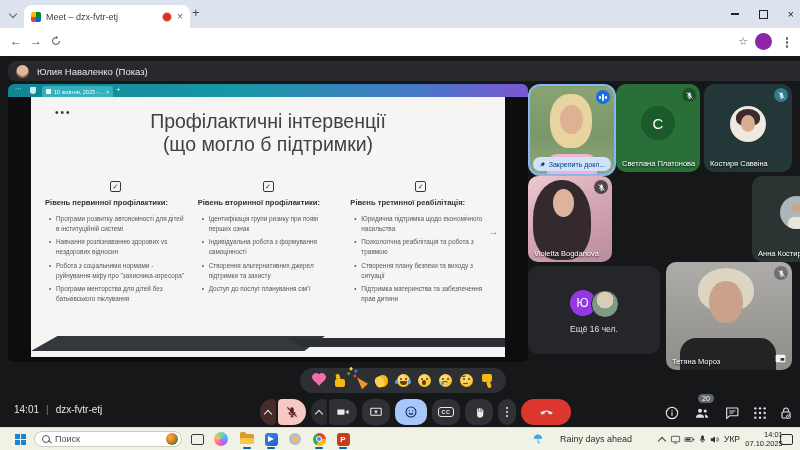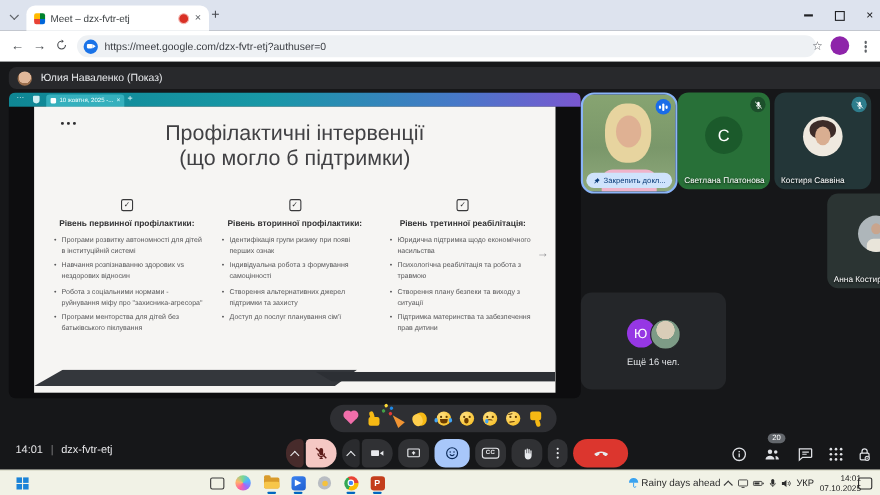--- a/index.html
+++ b/index.html
@@ -57,21 +57,21 @@
   .sharetab-x{font-size:6px;color:#dffbff;}
   .sh-plus{position:absolute;left:108px;top:1px;font-size:8px;color:#eafcff;}
   .slide{position:absolute;left:23px;top:13px;width:474px;height:260px;background:#f6f5f3;overflow:hidden;}
   .slide-dots{position:absolute;left:24px;top:10px;font-size:10px;letter-spacing:2px;color:#2d2d2f;}
   .slide-title{position:absolute;left:0;top:13px;width:474px;text-align:center;
            font-size:19.5px;line-height:1.16;color:#414144;}
   .cols{position:absolute;left:14px;top:84px;width:446px;display:flex;gap:12px;}
   .col{flex:1;}
   .cb{width:9px;height:9px;border:1.3px solid #39393b;border-radius:2px;margin:0 auto 6px auto;
       display:flex;align-items:center;justify-content:center;font-size:7px;color:#2e2e30;line-height:1;}
-  .colhead{font-size:7.6px;font-weight:bold;color:#323234;text-align:center;margin-bottom:7px;}
+  .colhead{font-size:7.6px;font-weight:bold;color:#323234;text-align:left;margin-bottom:7px;}
   .col ul{list-style:none;margin:0;padding:0 0 0 4px;}
   .col li{position:relative;padding-left:7px;font-size:6.4px;line-height:1.55;color:#58585a;margin-bottom:3.5px;}
   .col li::before{content:"\2022";position:absolute;left:0;top:0;}
   .next-arrow{position:absolute;right:6px;top:128px;font-size:11px;color:#8a8a8d;}
   .deco1{position:absolute;left:0;bottom:6px;width:62%;height:15px;background:#34373c;
          clip-path:polygon(0 100%,9% 0,100% 0,93% 100%);}
   .deco2{position:absolute;right:0;bottom:10px;width:46%;height:9px;background:#2c2f34;
          clip-path:polygon(0 0,100% 0,100% 100%,7% 100%);}
   
   .tile{position:absolute;border-radius:10px;overflow:hidden;background:#232528;}
@@ -321,24 +321,20 @@
       <span class="wc">×</span>
     </div>
   </div>
 
   <div class="toolbar">
     <span class="navarrow" style="left:10px">←</span>
     <span class="navarrow" style="left:30px">→</span>
     <svg class="reloadsvg" width="12" height="12" style="color:#494c50">
         <use href="#reload"></use>
       </svg>
-    <div class="urlbar">
-      <span class="meetdot"></span>
-      <span class="urltext">https://meet.google.com/dzx-fvtr-etj?authuser=0</span>
-    </div>
     <span class="star">☆</span>
     <span class="avatar-chrome"></span>
     <span class="chromemenu vdots"></span>
   </div>
 
   <div class="meetarea">
 
     <div class="presbar">
       <span class="presavatar"></span>
       <span class="presname">Юлия Наваленко (Показ)</span>
@@ -433,20 +429,30 @@
           <div class="face2"></div>
         </div>
       <div class="micbadge" style="background:#2e7d8c">
           <svg>
             <use href="#micoff"></use>
           </svg>
         </div>
       <div class="tname">Костиря Саввіна</div>
     </div>
 
+    <div class="tile t4">
+      <div class="t4hair"></div>
+      <div class="t4face"></div>
+      <div class="micbadge">
+          <svg>
+            <use href="#micoff"></use>
+          </svg>
+        </div>
+      <div class="tname">Violetta Bogdanova</div>
+    </div>
 
 
     <div class="tile t6">
       <div class="ava" style="background:#aeb6ba">
           <div class="hd"></div>
           <div class="fig"></div>
         </div>
       <div class="micbadge" style="background:#45708f">
           <svg>
             <use href="#micoff"></use>
@@ -456,20 +462,34 @@
     </div>
 
     <div class="tile t7">
       <div class="t7avs">
         <div class="t7a">Ю</div>
         <div class="t7b"></div>
       </div>
       <div class="t7label">Ещё 16 чел.</div>
     </div>
 
+    <div class="tile t8">
+      <div class="t8hair"></div>
+      <div class="t8face"></div>
+      <div class="t8body"></div>
+      <div class="micbadge" style="background:rgba(95,98,102,.8)">
+          <svg>
+            <use href="#micoff"></use>
+          </svg>
+        </div>
+      <svg class="pipbtn">
+          <use href="#pip"></use>
+        </svg>
+      <div class="tname">Тетяна Мороз</div>
+    </div>
 
     <div class="rxbar">
       <div class="rx" title="💖">
           <div class="rheart"></div>
         </div>
       <div class="rx" title="👍">
           <div class="rthumb"></div>
         </div>
       <div class="rx" title="🎉">
           <div class="rparty"></div>
@@ -578,20 +598,25 @@
       </svg>
     <svg class="ricon" style="left:778px">
         <use href="#lockg"></use>
       </svg>
   </div>
 
   <div class="taskbar">
     <div class="tb" style="left:10px;width:20px">
         <span class="winlogo"></span>
       </div>
+    <div class="searchpill">
+      <span class="mag"></span>
+      <span class="searchtext">Поиск</span>
+      <span class="searchimg"></span>
+    </div>
     <div class="tb" style="left:188px;width:18px">
         <span class="tvw"></span>
       </div>
     <div class="tb" style="left:212px;width:18px">
         <span class="copilot"></span>
       </div>
     <div class="tb" style="left:238px;width:18px">
         <span class="folder"></span>
         <span class="underline" style="left:5px"></span>
       </div>
@@ -604,21 +629,21 @@
       </div>
     <div class="tb" style="left:310px;width:18px">
         <span class="chromeapp"></span>
         <span class="underline" style="left:5px"></span>
       </div>
     <div class="tb" style="left:334px;width:18px">
         <span class="pptapp">P</span>
         <span class="underline" style="left:5px"></span>
       </div>
 
-    <div class="tb" style="left:570px;gap:1px">
+    <div class="tb" style="left:532px;gap:16px">
       <svg width="12" height="12">
           <use href="#umbrella"></use>
         </svg>
       <span class="weathertext">Rainy days ahead</span>
     </div>
     <div class="tb" style="left:656px;width:12px">
         <span class="traychev"></span>
       </div>
     <svg class="trayico" style="position:absolute;left:670px;top:6px" width="11" height="11">
         <use href="#monitor"></use>

